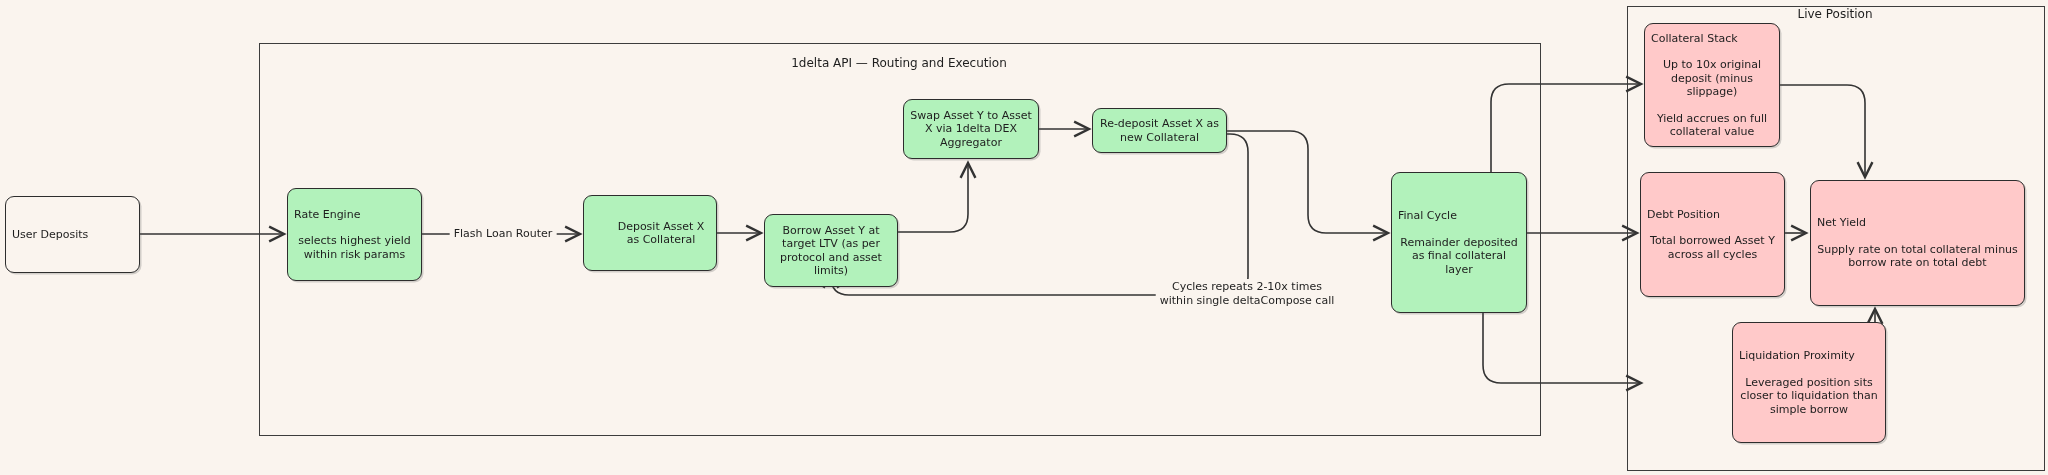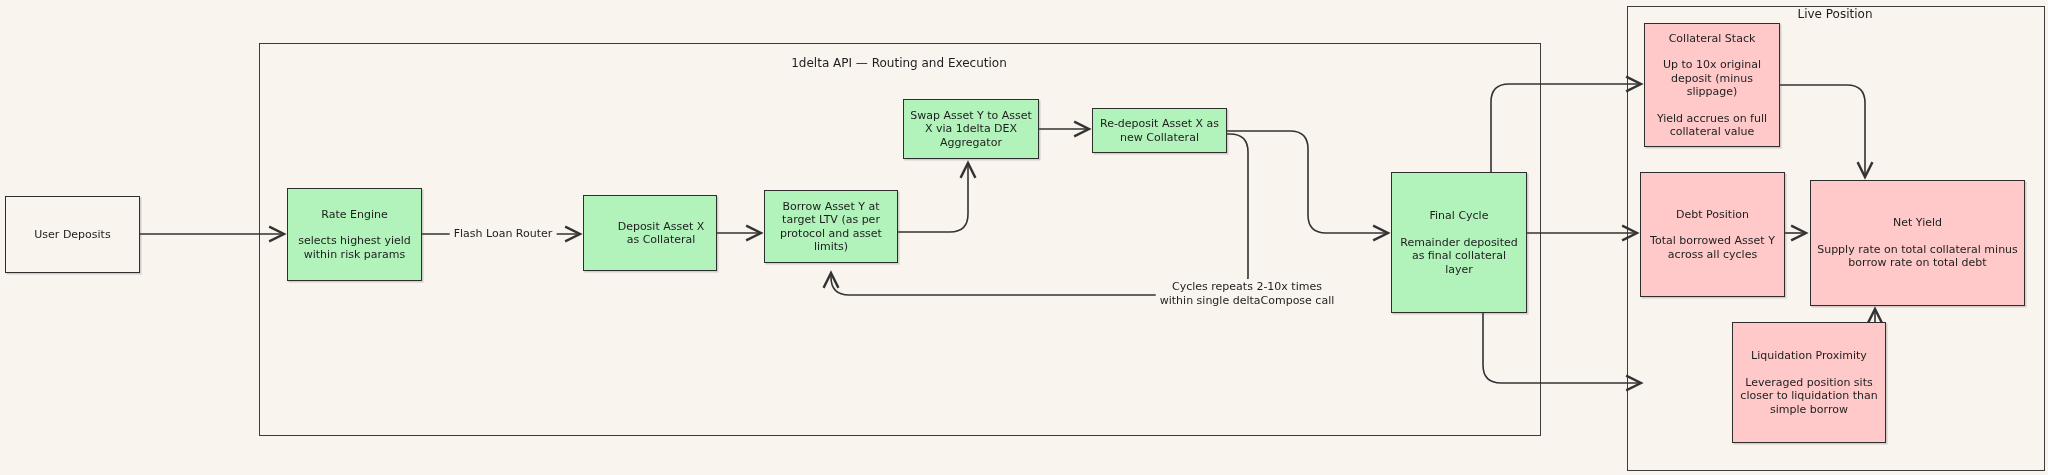--- a/index.html
+++ b/index.html
@@ -17,22 +17,22 @@
   .edges{position:absolute;left:0;top:0;width:2048px;height:475px;}
   .edges path{fill:none;stroke:var(--stroke);stroke-width:1.6;}
   .container-box{
     position:absolute;border:1.8px solid #3c3c3c;background:transparent;
   }
   .container-title{
     position:absolute;transform:translateX(-50%);white-space:nowrap;
     font-size:12px;line-height:14px;color:var(--text);
   }
   .node{
-    position:absolute;border:1.7px solid #2d2d2d;border-radius:0;
-    display:flex;flex-direction:column;justify-content:center;align-items:center;
+    position:absolute;border:1.7px solid #2d2d2d;border-radius:9px;
+    display:flex;flex-direction:column;justify-content:center;align-items:flex-start;
     text-align:center;font-size:11px;line-height:13.5px;padding:4px 6px;
     box-sizing:border-box;box-shadow:1.5px 1.5px 0 rgba(90,90,90,0.25);
   }
   .node.green{background:var(--green);}
   .node.pink{background:var(--pink);}
   .node.plain{background:var(--bg);}
   .node .para{margin-top:13px;}
   .node .para:first-child{margin-top:0;}
   .edge-label{
     position:absolute;transform:translate(-50%,-50%);text-align:center;
@@ -78,21 +78,21 @@
 
   <div class="node green" style="left:287px;top:188px;width:135px;height:93px;">
     <div class="para">Rate Engine</div>
     <div class="para">selects highest yield within risk params</div>
   </div>
 
   <div class="node green" style="left:583px;top:195px;width:134px;height:76px;padding-left:28px;">
     <div class="para">Deposit Asset X as Collateral</div>
   </div>
 
-  <div class="node green" style="left:764px;top:190px;width:134px;height:73px;">
+  <div class="node green" style="left:764px;top:214px;width:134px;height:73px;">
     <div class="para">Borrow Asset Y at target LTV (as per protocol and asset limits)</div>
   </div>
 
   <div class="node green" style="left:903px;top:99px;width:136px;height:60px;">
     <div class="para">Swap Asset Y to Asset X via 1delta DEX Aggregator</div>
   </div>
 
   <div class="node green" style="left:1092px;top:108px;width:135px;height:45px;">
     <div class="para">Re-deposit Asset X as new Collateral</div>
   </div>

